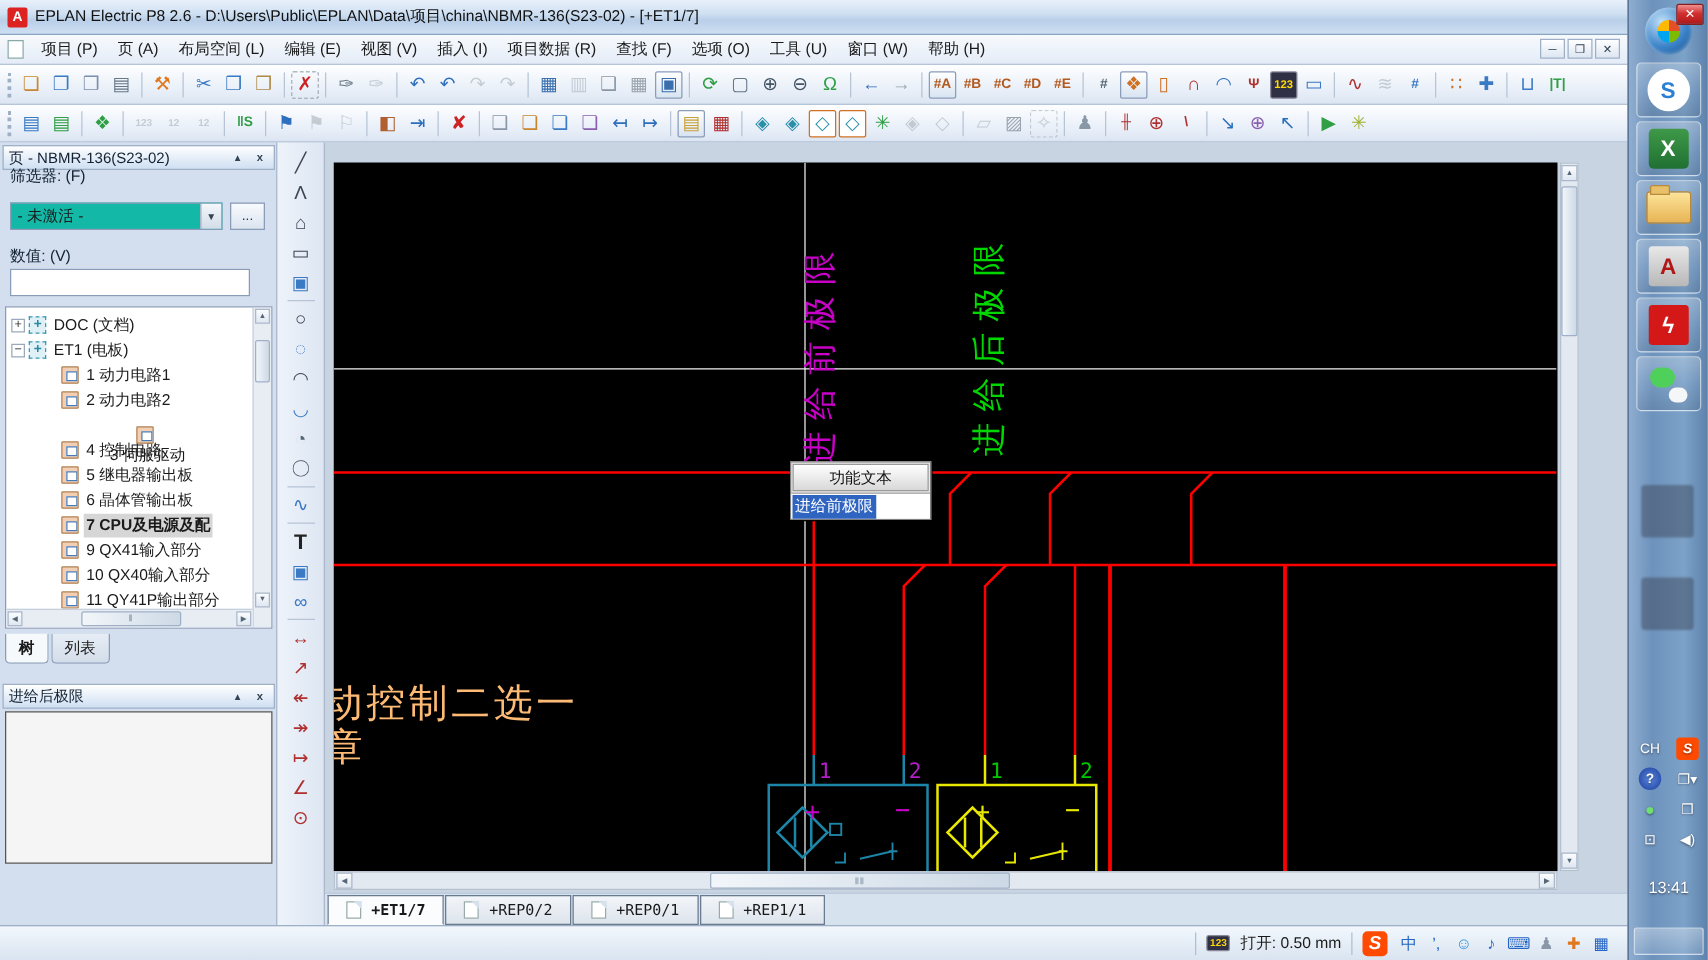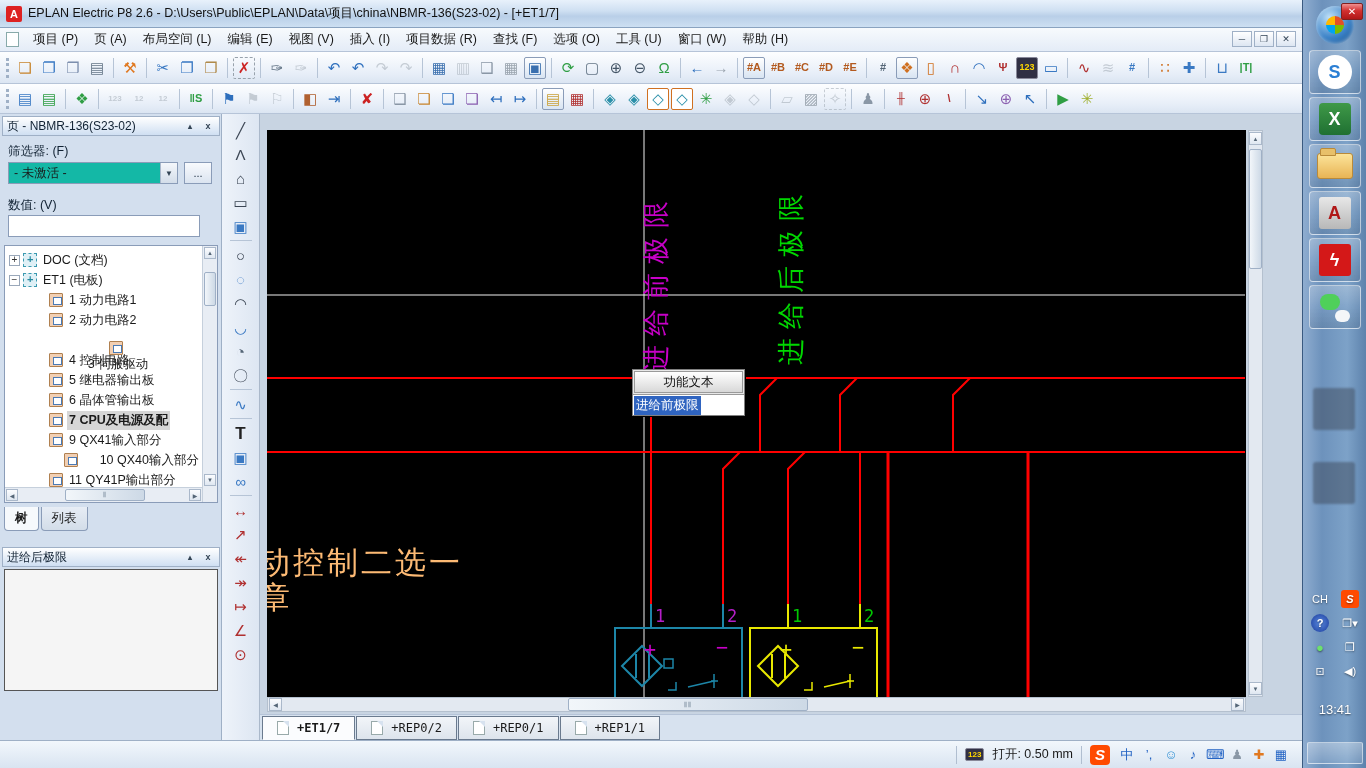--- a/index.html
+++ b/index.html
@@ -342,21 +342,21 @@
     </div>
 
   <div id="dock">
     <div class="panel-title" style="top:2px">
       <span>页 - NBMR-136(S23-02)</span>
       <span class="pt-btns">
         <span class="pt-btn">▴</span>
         <span class="pt-btn">x</span>
       </span>
     </div>
-    <div class="dock-label" style="top:29px">筛选器: (F)</div>
+    <div class="dock-label" style="top:19px">筛选器: (F)</div>
     <div id="filter-combo">
       <span class="combo-text">- 未激活 -</span>
       <span class="combo-arrow">▼</span>
     </div>
     <div id="filter-browse">...</div>
     <div class="dock-label" style="top:83px">数值: (V)</div>
     <input id="value-input" value="" style="">
 
     <div id="treebox">
       <div id="tree-rows">
@@ -414,21 +414,21 @@
             <span class="tico page"></span>
             <span class="tlabel">7 CPU及电源及配</span>
           </div>
 
           <div class="trow" style="padding-left: 30px;">
             <span class="texp"></span>
             <span class="tico page"></span>
             <span class="tlabel">9 QX41输入部分</span>
           </div>
 
-          <div class="trow" style="padding-left: 30px; justify-content: space-between;">
+          <div class="trow" style="padding-left: 30px;">
             <span class="texp"></span>
             <span class="tico page"></span>
             <span class="tlabel">10 QX40输入部分</span>
           </div>
 
           <div class="trow" style="padding-left: 30px;">
             <span class="texp"></span>
             <span class="tico page"></span>
             <span class="tlabel">11 QY41P输出部分</span>
           </div>

